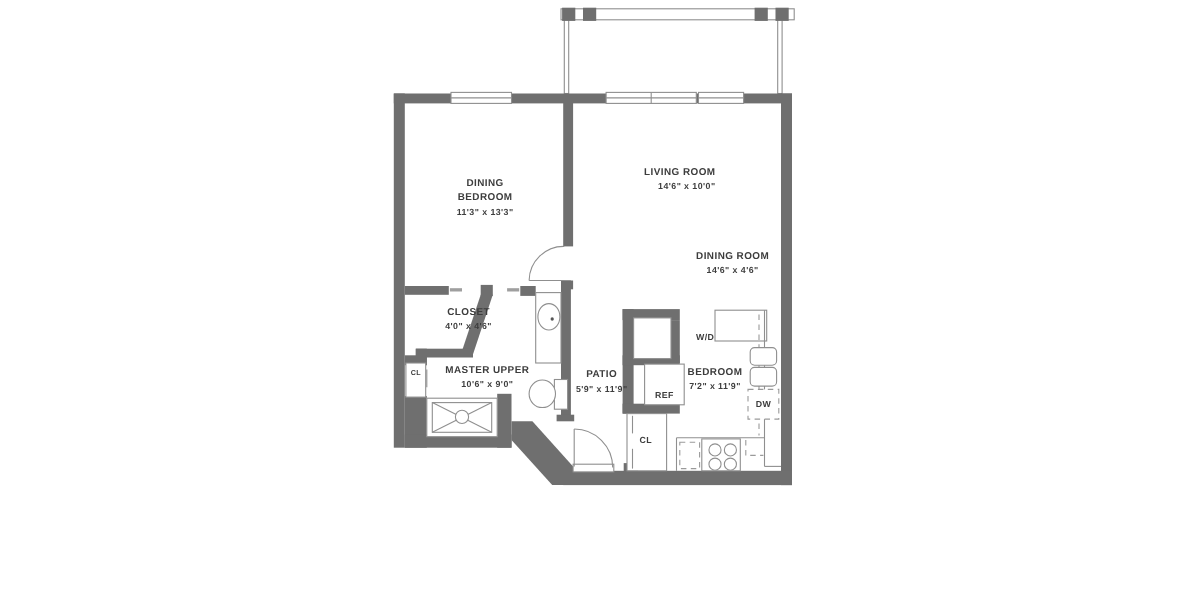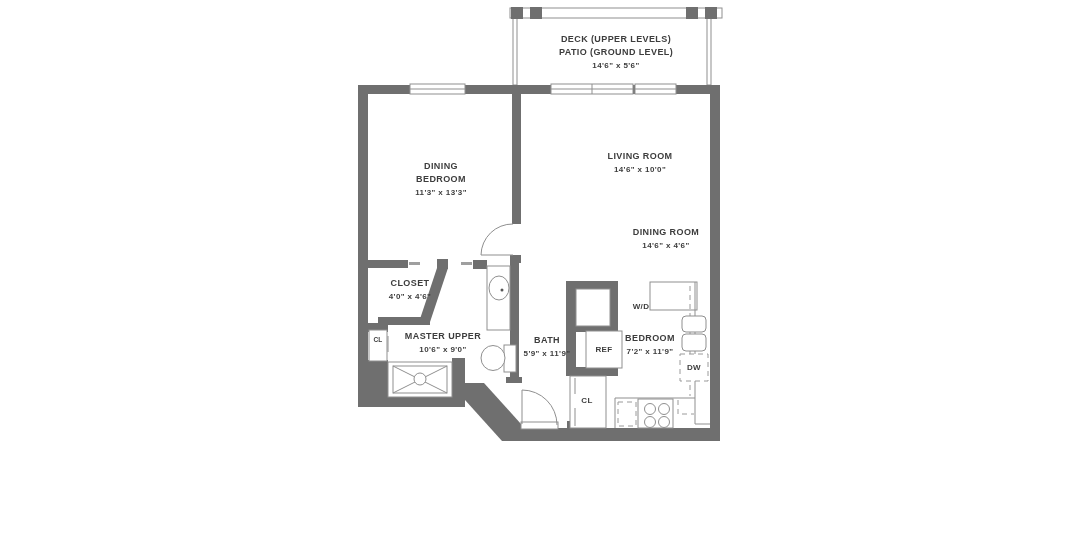--- a/index.html
+++ b/index.html
@@ -153,61 +153,56 @@
   </g>
   <g>
     <rect class="thin" x="638" y="399" width="35" height="29"></rect>
     <circle class="thin" cx="650" cy="409" r="5.5"></circle>
     <circle class="thin" cx="664" cy="409" r="5.5"></circle>
     <circle class="thin" cx="650" cy="422" r="5.5"></circle>
     <circle class="thin" cx="664" cy="422" r="5.5"></circle>
   </g>
 </svg>
 
-  <div class="lbl" style="left:616px;top:33px;">
-    <div class="room-name">DECK (UPPER LEVELS)</div>
-    <div class="room-name">PATIO (GROUND LEVEL)</div>
-    <div class="room-dims">14'6" x 5'6"</div>
-  </div>
 
   <div class="lbl" style="left:441px;top:160px;">
     <div class="room-name">DINING</div>
     <div class="room-name">BEDROOM</div>
     <div class="room-dims">11'3" x 13'3"</div>
   </div>
 
-  <div class="lbl" style="left:640px;top:150px;">
+  <div class="lbl" style="left:618px;top:150px;text-align:right;">
     <div class="room-name">LIVING ROOM</div>
     <div class="room-dims">14'6" x 10'0"</div>
   </div>
 
   <div class="lbl" style="left:633px;top:226px;margin-left:33px;">
     <div class="room-name">DINING ROOM</div>
     <div class="room-dims">14'6" x 4'6"</div>
   </div>
 
-  <div class="lbl" style="left:410px;top:277px;">
+  <div class="lbl" style="left:426px;top:277px;">
     <div class="room-name">CLOSET</div>
     <div class="room-dims">4'0" x 4'6"</div>
   </div>
 
   <div class="lbl" style="left:443px;top:330px;">
     <div class="room-name">MASTER UPPER</div>
     <div class="room-dims">10'6" x 9'0"</div>
   </div>
 
   <div class="lbl" style="left:547px;top:334px;">
-    <div class="room-name">BATH</div>
+    <div class="room-name">PATIO</div>
     <div class="room-dims">5'9" x 11'9"</div>
   </div>
 
   <div class="lbl" style="left:650px;top:332px;">
     <div class="room-name">BEDROOM</div>
     <div class="room-dims">7'2" x 11'9"</div>
   </div>
 
   <div class="lbl tag" style="left:593px;top:302px;margin-left:48px;">W/D</div>
-  <div class="lbl tag" style="left:604px;top:345px;">REF</div>
+  <div class="lbl tag" style="left:604px;top:355px;">REF</div>
   <div class="lbl tag" style="left:694px;top:363px;">DW</div>
   <div class="lbl tag-sm" style="left:378px;top:336px;">CL</div>
   <div class="lbl tag" style="left:587px;top:396px;">CL</div>
 
 </div>
 
 </body></html>

